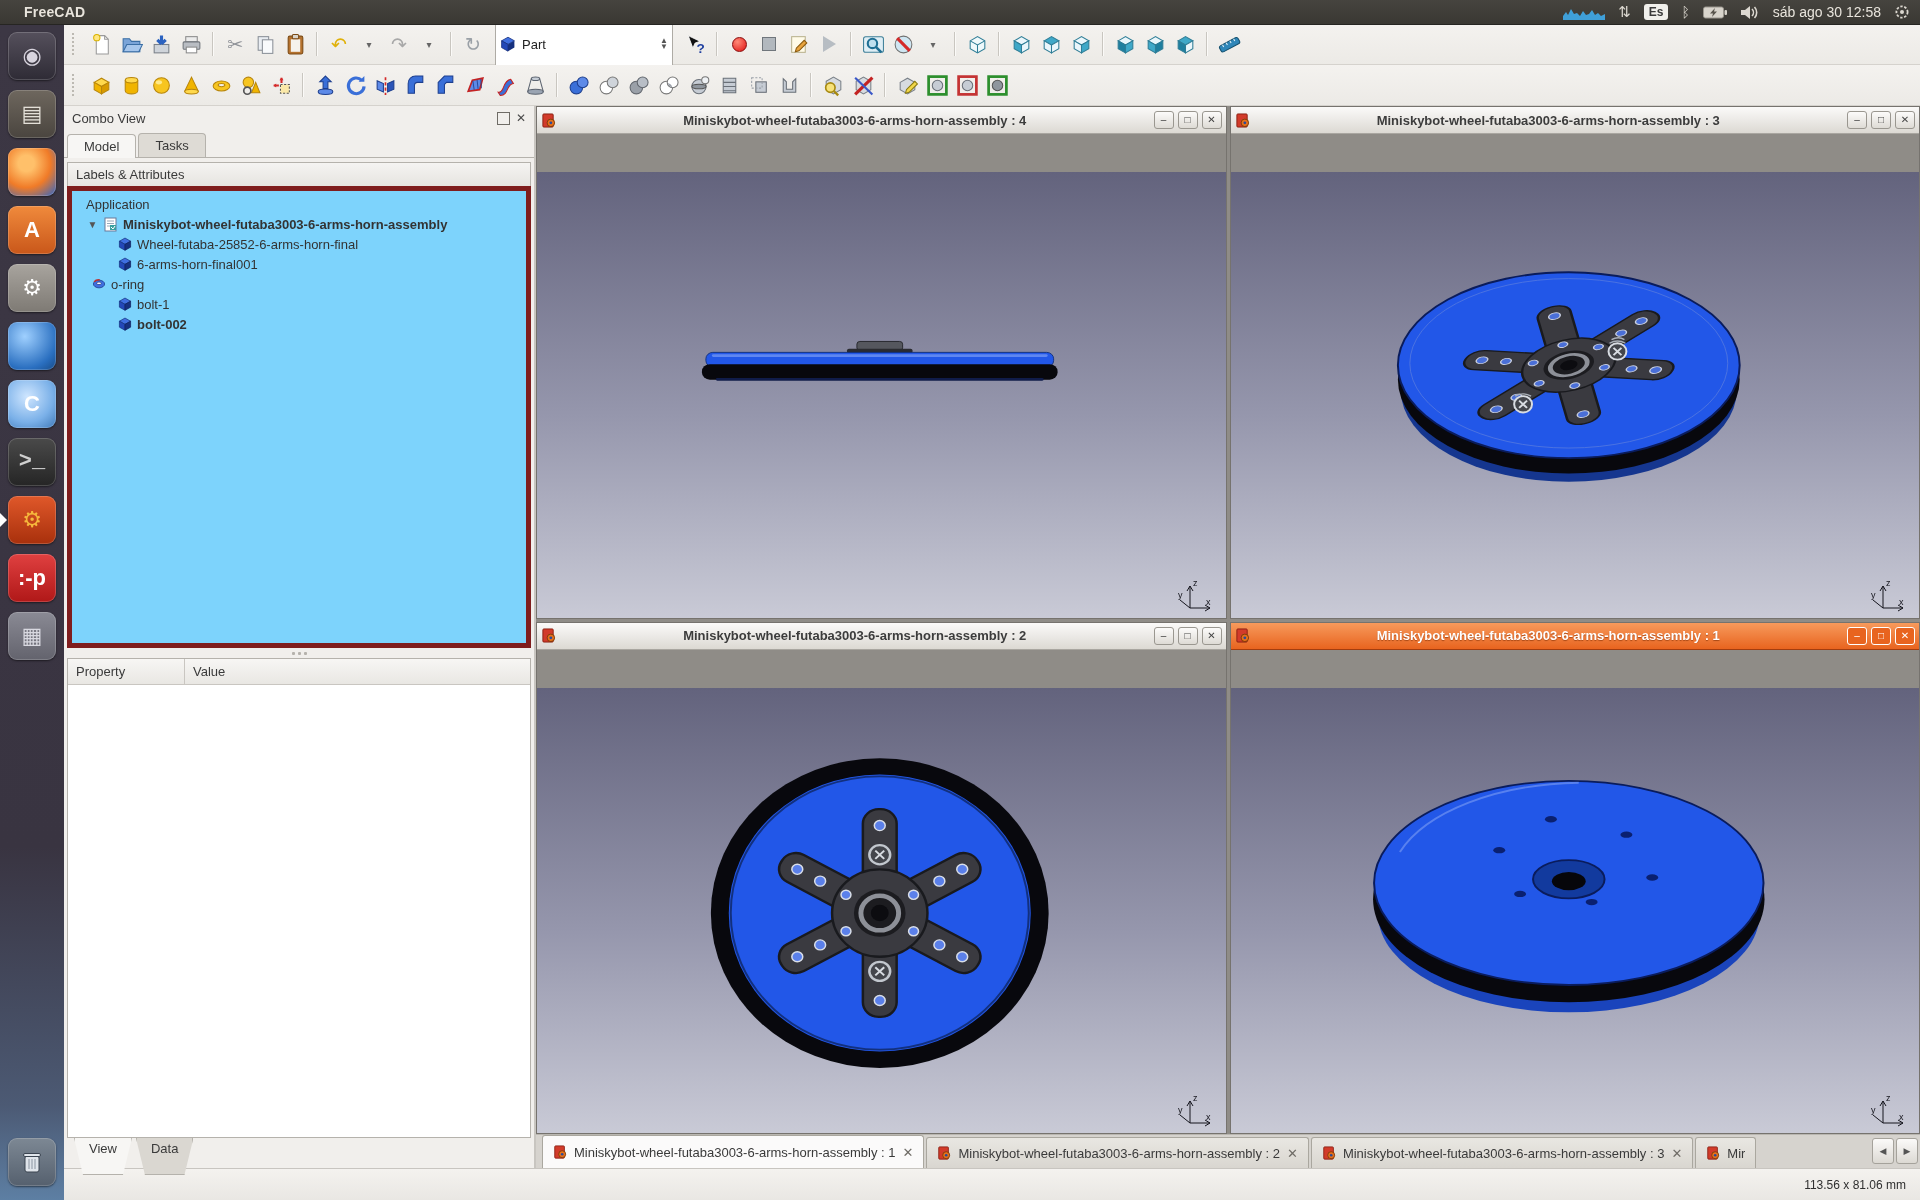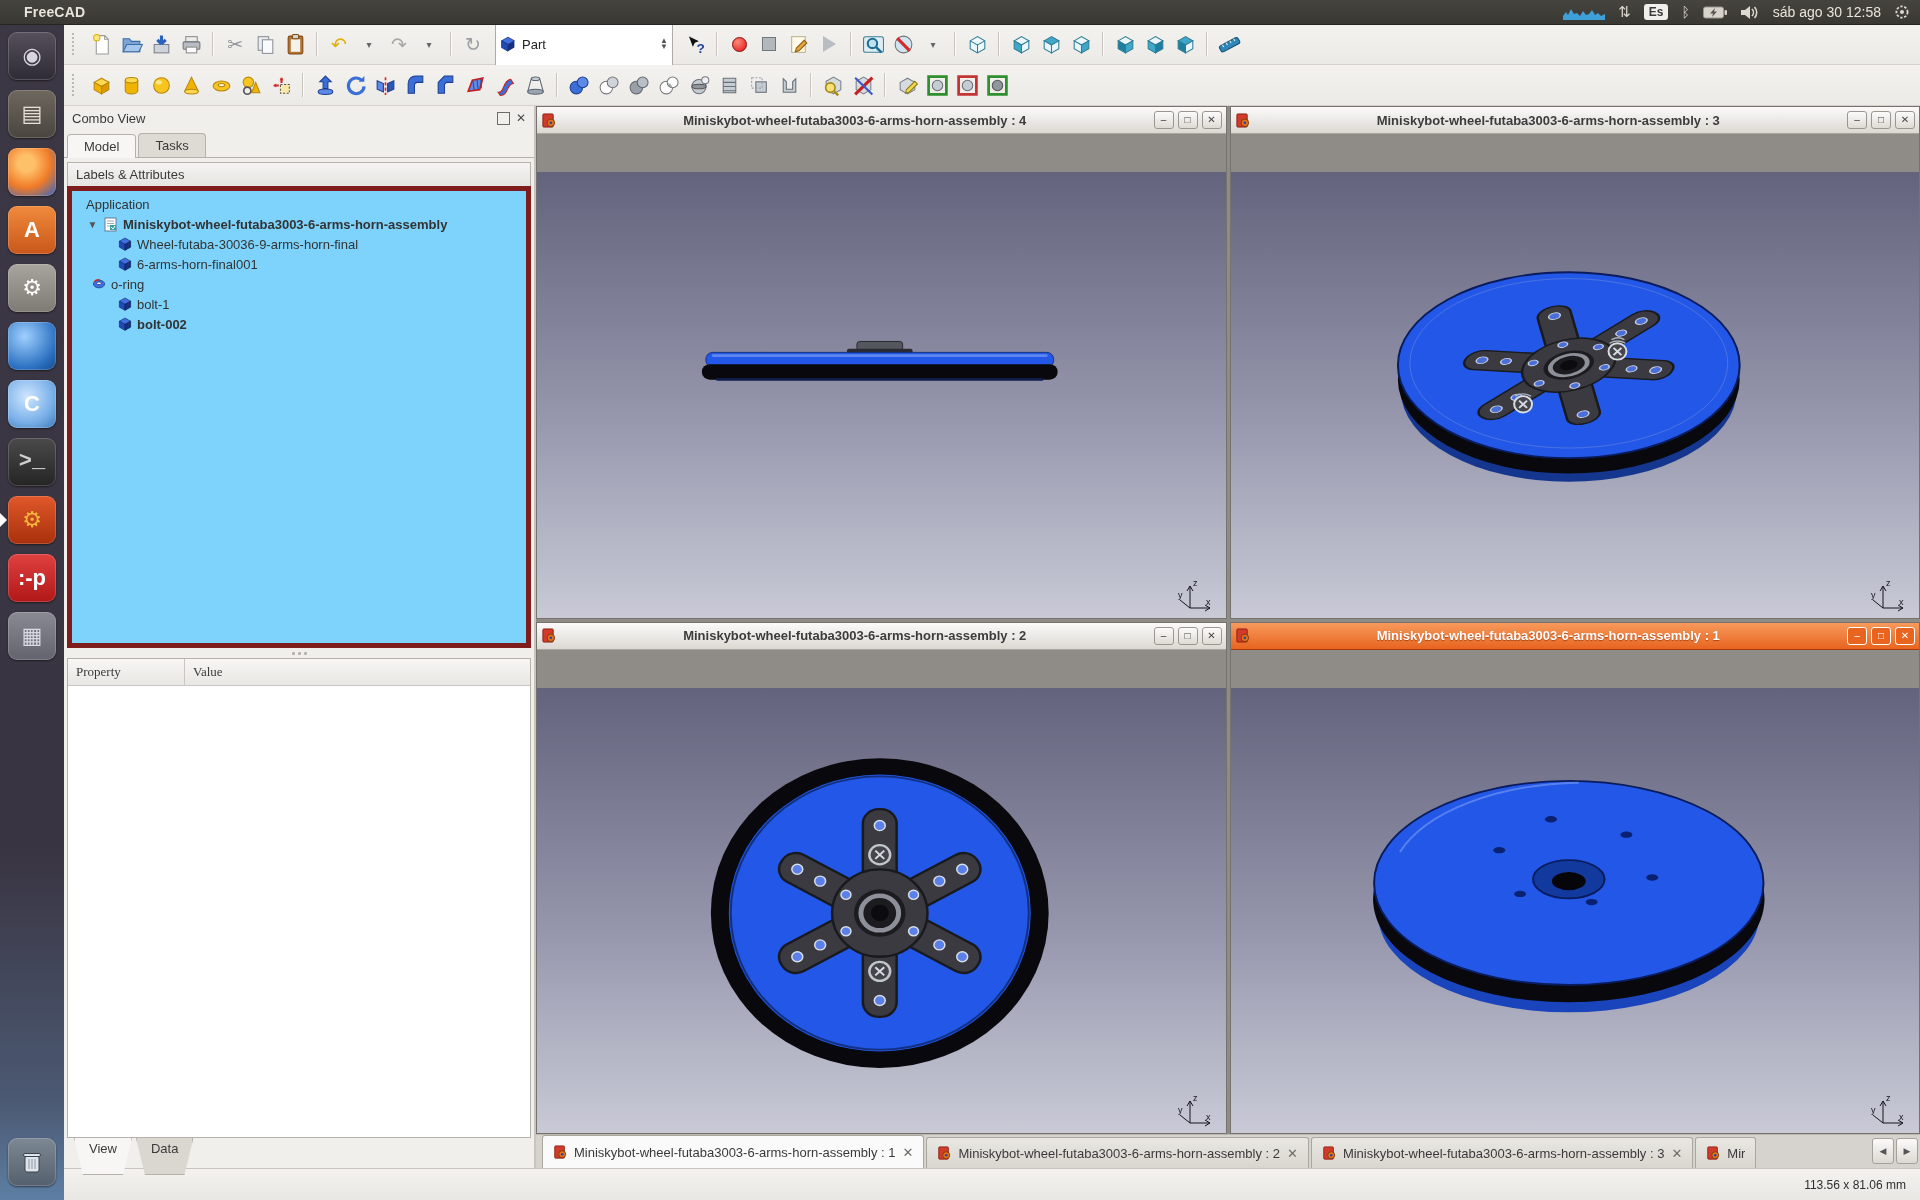--- a/index.html
+++ b/index.html
@@ -70,21 +70,21 @@
   .cv-colhdr{margin:4px 3px 0 3px;border:1px solid #b5b2ac;border-bottom:none;background:linear-gradient(#f5f4f2,#e6e4e0);
     padding:4px 8px;font-size:13px;color:#3a3a3a;display:flex;}
   .cv-tree{margin:0 3px;border:5px solid #7f1d1d;background:#7dd3fc;height:446px;overflow:hidden;padding:3px 0;}
   .trow{display:flex;align-items:center;height:20px;gap:5px;white-space:nowrap;}
   .trow .tw{width:13px;text-align:center;color:#555;font-size:10px;flex:0 0 13px;}
   .trow svg{flex:0 0 auto;}
   .bold{font-weight:bold;}
   .splitter{height:10px;display:flex;align-items:center;justify-content:center;gap:3px;}
   .splitter i{width:3px;height:3px;background:#b5b2ac;border-radius:1px;}
   .prop-wrap{margin:0 3px;border:1px solid #b5b2ac;background:#fff;flex:1;display:flex;flex-direction:column;min-height:0;}
-  .prop-hdr{display:flex;background:linear-gradient(#f7f6f4,#e9e7e3);border-bottom:1px solid #c9c6c1;flex:0 0 auto;font-family:Liberation Serif, serif;}
+  .prop-hdr{display:flex;background:linear-gradient(#f7f6f4,#e9e7e3);border-bottom:1px solid #c9c6c1;flex:0 0 auto;}
   .prop-hdr div{padding:5px 8px;font-size:13px;color:#3a3a3a;}
   .ph-prop{width:100px;border-right:1px solid #c9c6c1;}
   .cv-bottom-tabs{height:30px;display:flex;align-items:flex-start;padding-left:10px;gap:4px;}
   .vd-tab{padding:3px 14px 18px;background:#dad7d1;border:1px solid #b5b2ac;border-top:none;color:#3a3a3a;
     clip-path:polygon(0 0,100% 0,calc(100% - 9px) 100%,9px 100%);}
   .vd-tab.active{background:#f7f6f4;}
   
   .mdi-col{flex:1;display:flex;flex-direction:column;min-width:0;min-height:0;}
   .mdi-grid{flex:1;display:grid;grid-template-columns:1fr 1fr;grid-template-rows:1fr 1fr;gap:3px;background:#8f8c87;min-height:0;}
   .mdiwin{display:flex;flex-direction:column;min-height:0;min-width:0;border:1px solid #76736e;gap:38px;}
@@ -580,21 +580,21 @@
                 <path d="M7 10l2 2 2-3" stroke="#fff" fill="none"></path>
             </svg>
             <span class="bold">Miniskybot-wheel-futaba3003-6-arms-horn-assembly</span>
           </div>
           <div class="trow" style="padding-left:46px">
             <svg width="14" height="14" viewBox="0 0 20 20">
               <polygon points="2,6 10,1.5 18,6 10,10.5" fill="#3f6fe0" stroke="#16307e"></polygon>
               <polygon points="2,6 10,10.5 10,19 2,14.5" fill="#2348b8" stroke="#16307e"></polygon>
               <polygon points="18,6 10,10.5 10,19 18,14.5" fill="#16307e" stroke="#10205c"></polygon>
             </svg>
-            <span>Wheel-futaba-30036-9-arms-horn-final</span>
+            <span>Wheel-futaba-25852-6-arms-horn-final</span>
           </div>
           <div class="trow" style="padding-left:46px">
             <svg width="14" height="14" viewBox="0 0 20 20">
               <polygon points="2,6 10,1.5 18,6 10,10.5" fill="#3f6fe0" stroke="#16307e"></polygon>
               <polygon points="2,6 10,10.5 10,19 2,14.5" fill="#2348b8" stroke="#16307e"></polygon>
               <polygon points="18,6 10,10.5 10,19 18,14.5" fill="#16307e" stroke="#10205c"></polygon>
             </svg>
             <span>6-arms-horn-final001</span>
           </div>
           <div class="trow" style="padding-left:20px">

